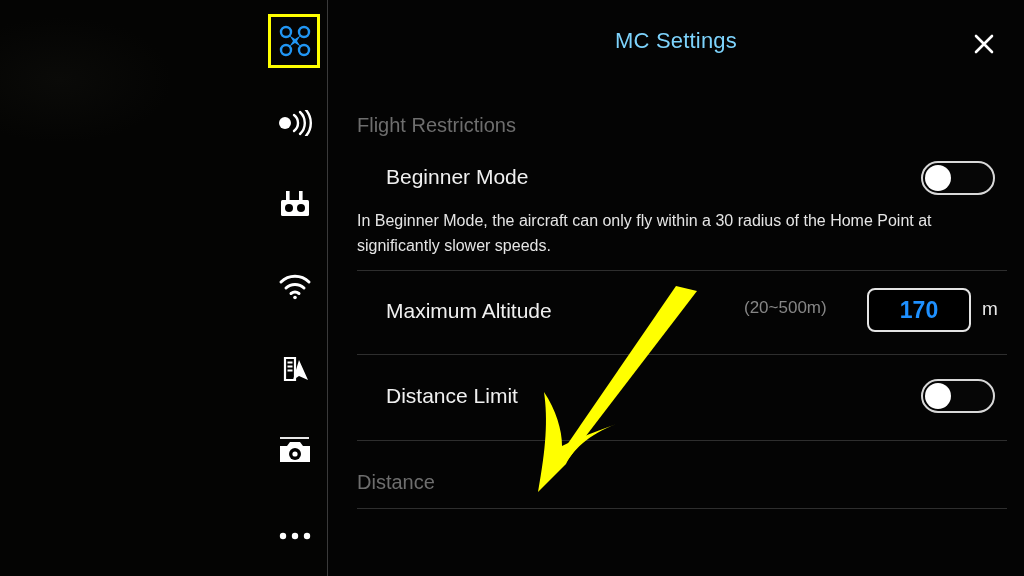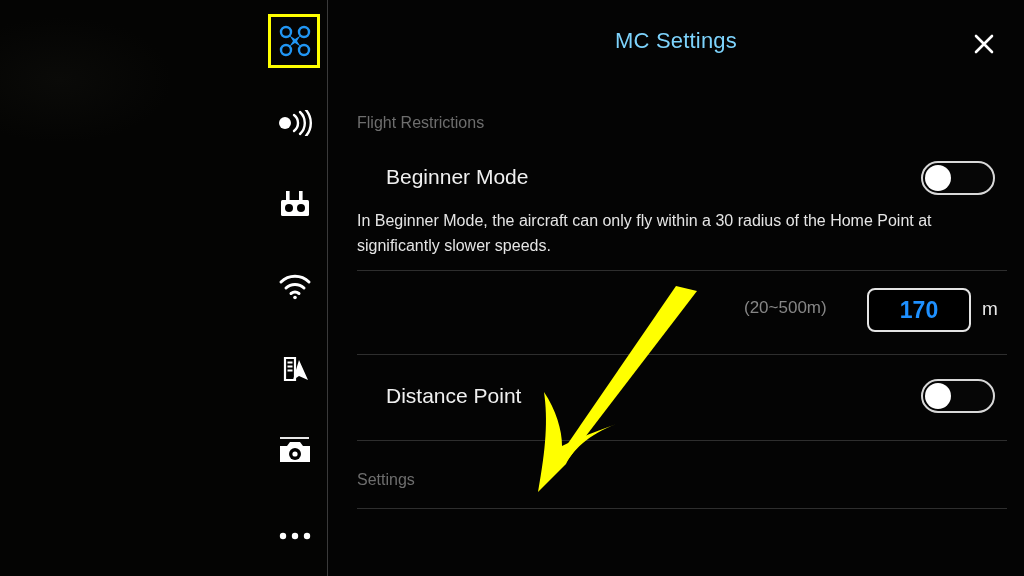--- a/index.html
+++ b/index.html
@@ -117,21 +117,21 @@
     align-items: center;
     justify-content: center;
     cursor: pointer;
   }
 
   
   .section-label {
     position: absolute;
     left: 29px;
     color: #6e6e6e;
-    font-size: 16px;
+    font-size: 20px;
     text-align: right;
   }
 
   .row-title {
     position: absolute;
     left: 29px;
     color: #f0f0f0;
     font-size: 21px;
     white-space: nowrap;
     margin-left: 29px;
@@ -345,36 +345,37 @@
     <div class="section-label" style="top:114px;">Flight Restrictions</div>
 
     <div class="row-title" style="top:165px;">Beginner Mode</div>
     <div class="toggle" style="left:593px; top:161px;">
       <div class="knob"></div>
     </div>
     <div class="row-desc" style="top:208px;">In Beginner Mode, the aircraft can only fly within a 30 radius of the Home Point at significantly slower speeds.</div>
 
     <div class="divider" style="top:270px;"></div>
 
+    <div class="row-title" style="top:299px;">Maximum Altitude</div>
     <div id="alt-range">(20~500m)</div>
     <div id="alt-input">
       <span id="alt-value">170</span>
     </div>
     <div id="alt-unit">m</div>
 
     <div class="divider" style="top:354px;"></div>
 
-    <div class="row-title" style="top:384px;">Distance Point</div>
+    <div class="row-title" style="top:384px;">Distance Limit</div>
     <div class="toggle" style="left:593px; top:379px;">
       <div class="knob"></div>
     </div>
 
     <div class="divider" style="top:440px;"></div>
 
-    <div class="section-label" style="top:471px;">Settings</div>
+    <div class="section-label" style="top:471px;">Distance</div>
 
     <div class="divider" style="top:508px;"></div>
 
 
   </div>
 
   <svg id="annotation-arrow" viewBox="0 0 1024 576">
     <path d="M697 291 L676 286 L560 455 L566 462 Z" fill="#ffff00"></path>
     <path d="M566 464
              C 574 448, 592 432, 622 422

